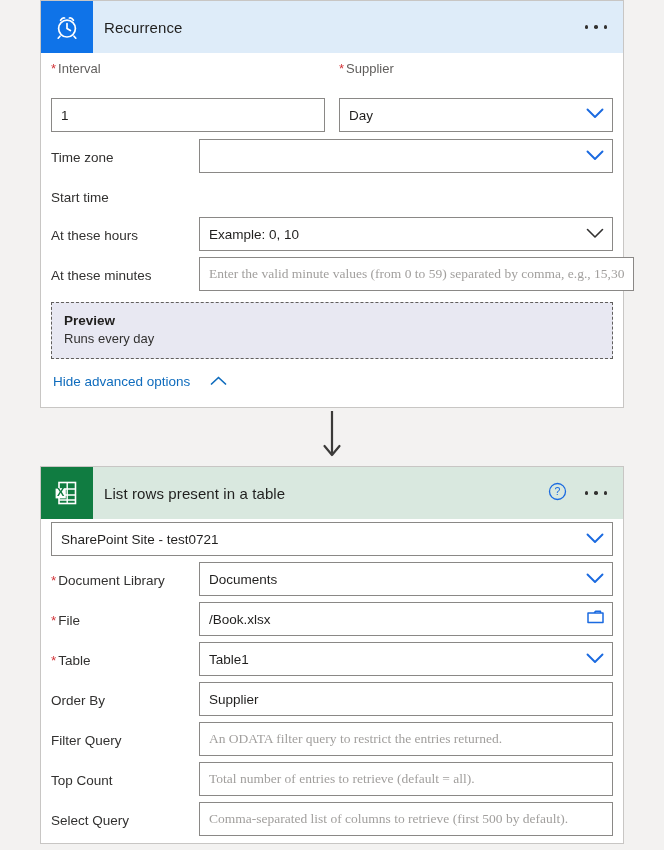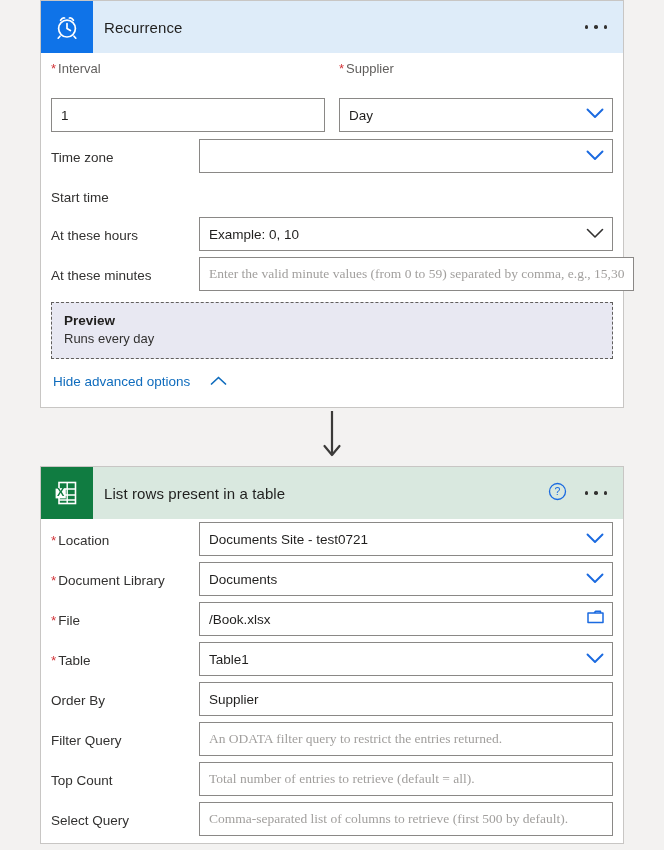--- a/index.html
+++ b/index.html
@@ -320,25 +320,22 @@
           <i></i>
             <i></i>
             <i></i>
         </span>
       </div>
     </div>
 
     <div class="card-body">
 
       <div class="row">
-        <div class="row-label">
-          <span class="req">*</span><span>Location</span>
-        </div>
-        <div class="ctrl">
-          <div class="field combo">Documents Site - test0721</div>
+        <div class="ctrl">
+          <div class="field combo">SharePoint Site - test0721</div>
           <span class="chev">
             <svg width="18" height="11" viewBox="0 0 18 11">
                 <path d="M1.5 1.5 L9 9 L16.5 1.5" fill="none" stroke="#1a6ae0" stroke-width="1.9" stroke-linecap="round" stroke-linejoin="round"></path>
               </svg>
           </span>
         </div>
       </div>
 
       <div class="row">
         <div class="row-label">

